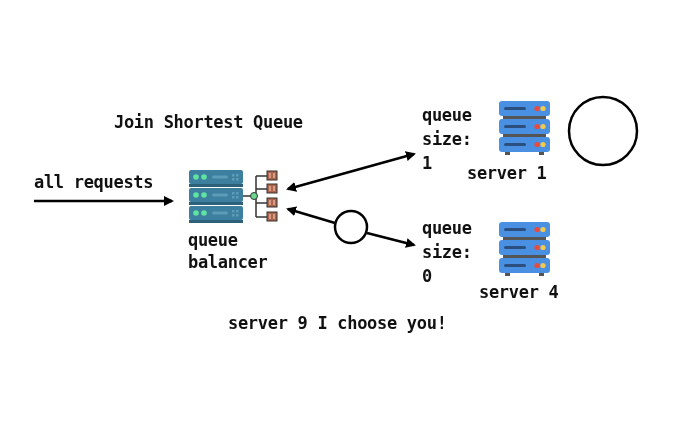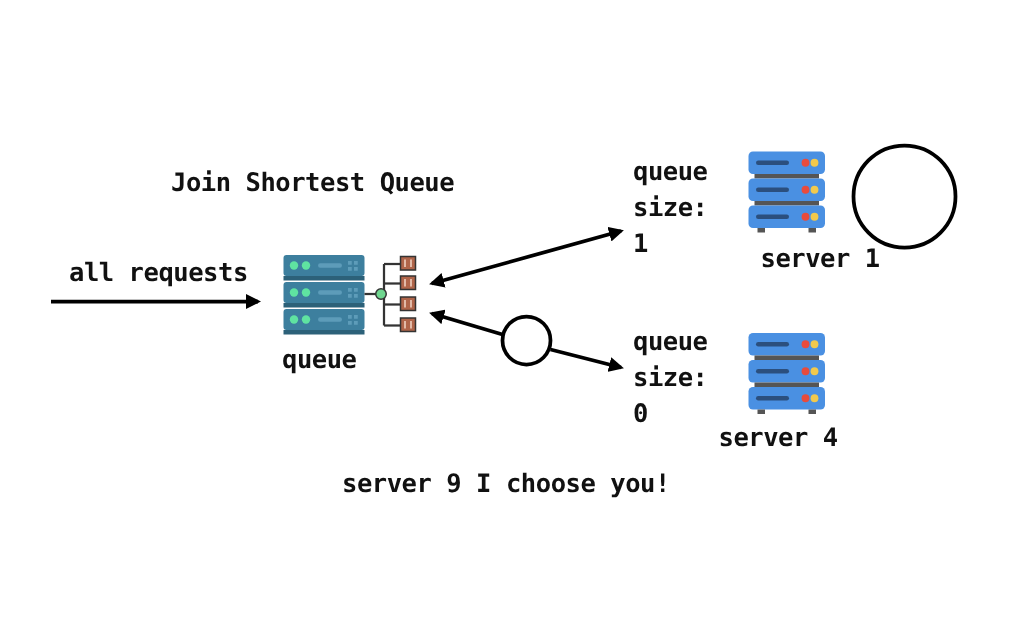--- a/index.html
+++ b/index.html
@@ -6,32 +6,33 @@
   body { width:687px; height:425px; position:relative; overflow:hidden;
          font-family:"DejaVu Sans Mono", "Liberation Mono", monospace; color:#111; }
   .txt { position:absolute; font-weight:bold; font-size:17px; letter-spacing:-0.3px; white-space:nowrap; }
   .center { text-align:left; }
   svg.diagram { position:absolute; left:0; top:0; }
 </style>
 </head>
 <body>
 
 <div class="txt" style="left:114px;top:68px;margin-top:44px;">Join Shortest Queue</div>
-<div class="txt" style="left:46px;top:172px;">all requests</div>
+<div class="txt" style="left:34px;top:172px;">all requests</div>
 
 <div class="txt center" style="left:188px;top:229px;width:100px;line-height:22px;">
   <div>queue</div>
+  <div>balancer</div>
 </div>
 
 <div class="txt center" style="left:422px;top:103px;width:64px;line-height:24px;">
   <div>queue</div>
   <div>size:</div>
   <div>1</div>
 </div>
-<div class="txt" style="left:507px;top:163px;">server 1</div>
+<div class="txt" style="left:467px;top:163px;">server 1</div>
 
 <div class="txt center" style="left:422px;top:216px;width:64px;line-height:24px;">
   <div>queue</div>
   <div>size:</div>
   <div>0</div>
 </div>
 <div class="txt" style="left:479px;top:282px;">server 4</div>
 
 <div class="txt" style="left:228px;top:313px;">server 9 I choose you!</div>
 

